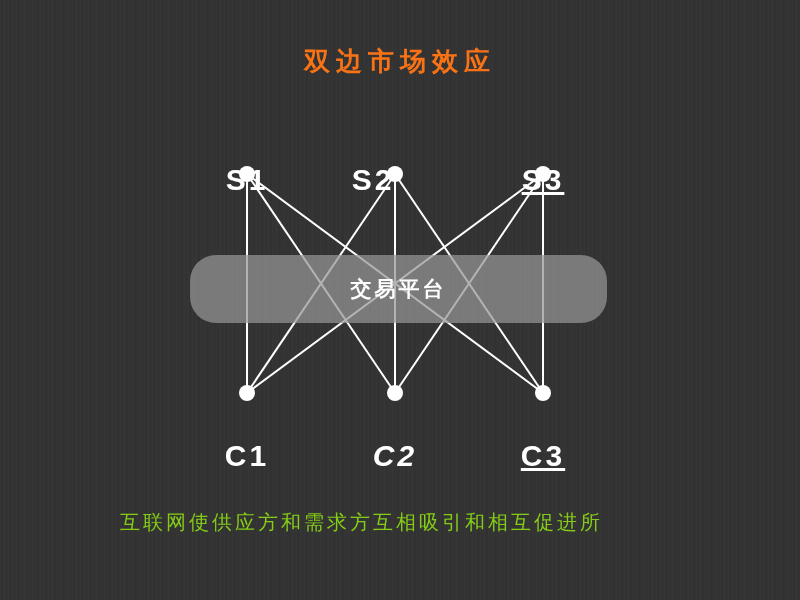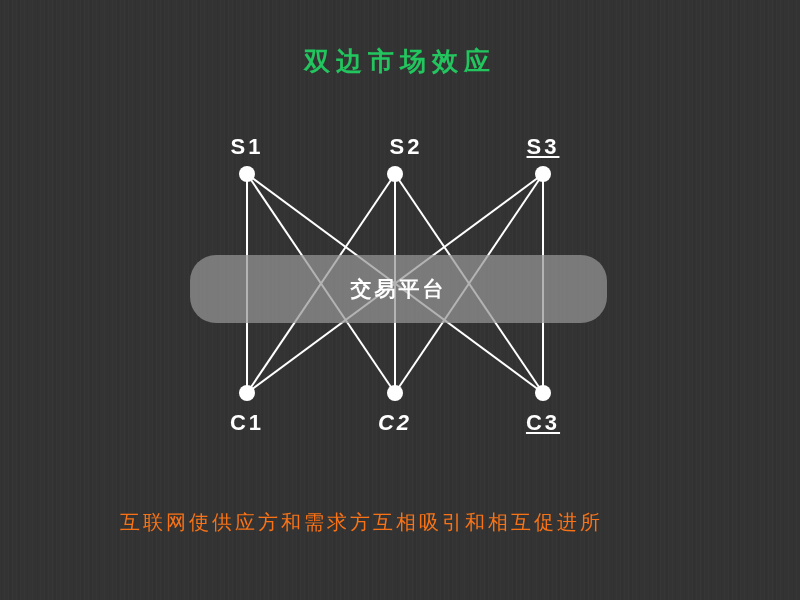--- a/index.html
+++ b/index.html
@@ -8,40 +8,40 @@
     background: #333333;
     background-image:
       repeating-linear-gradient(90deg, rgba(255,255,255,0.015) 0px, rgba(255,255,255,0.015) 1px, transparent 1px, transparent 4px),
       repeating-linear-gradient(90deg, rgba(0,0,0,0.04) 0px, rgba(0,0,0,0.04) 2px, transparent 2px, transparent 9px);
     position: relative;
     font-family: "DejaVu Sans", "Liberation Sans", sans-serif;
   }
   .title {
     position: absolute; left: 0; top: 44px; width: 800px;
     text-align: center; font-size: 26px; font-weight: bold;
-    letter-spacing: 6px; color: #22c55e;
+    letter-spacing: 6px; color: #f97316;
   }
   .diagram { position: absolute; left: 0; top: 0; width: 800px; height: 600px; }
   .label {
     position: absolute; width: 60px; text-align: center;
-    color: #ffffff; font-weight: bold; font-size: 22px;
-    font-family: "Liberation Sans", "DejaVu Sans", sans-serif; letter-spacing: 3px;
+    color: #ffffff; font-weight: bold; font-size: 30px;
+    font-family: "Liberation Sans", "DejaVu Sans", sans-serif; letter-spacing: 3px; margin-top: 29px;
   }
   .platform {
     position: absolute; left: 190px; top: 255px; width: 417px; height: 68px;
     border-radius: 26px; background: rgba(150,150,150,0.72);
   }
   .platform-label {
     position: absolute; left: 190px; top: 255px; width: 417px; height: 60px;
     line-height: 68px; text-align: center; color: #ffffff;
     font-size: 21px; font-weight: bold; letter-spacing: 3px;
   }
   .desc {
     position: absolute; left: 120px; top: 508px; width: 600px;
-    color: #f97316; font-size: 20px; line-height: 28px; letter-spacing: 3px;
+    color: #84cc16; font-size: 20px; line-height: 28px; letter-spacing: 3px;
   }
 </style>
 </head>
 <body>
 
 <div class="title">双边市场效应</div>
 
 <svg class="diagram" width="800" height="600" viewBox="0 0 800 600">
   <g stroke="#ffffff" stroke-width="2">
     <line x1="247" y1="174" x2="247" y2="393"></line>
@@ -61,21 +61,21 @@
     <circle cx="247" cy="393" r="8"></circle>
     <circle cx="395" cy="393" r="8"></circle>
     <circle cx="543" cy="393" r="8"></circle>
   </g>
 </svg>
 
 <div class="platform"></div>
 <div class="platform-label">交易平台</div>
 
 <div class="label" style="left:217px; top:134px;">S1</div>
-<div class="label" style="left:376px; top:134px;">S2</div>
+<div class="label" style="left:343px; top:134px;">S2</div>
 <div class="label" style="left:513px; top:134px;text-decoration:underline;">S3</div>
 <div class="label" style="left:217px; top:410px;">C1</div>
 <div class="label" style="left:365px; top:410px;font-style:italic;">C2</div>
 <div class="label" style="left:513px; top:410px;text-decoration:underline;">C3</div>
 
 <div class="desc">
   <div>互联网使供应方和需求方互相吸引和相互促进所</div>
 </div>
 
 </body></html>

